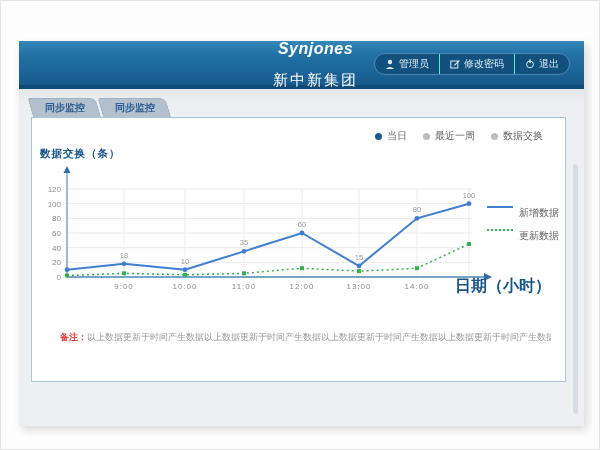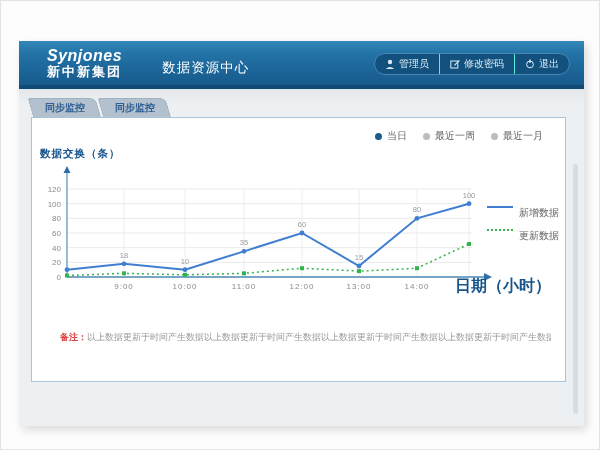--- a/index.html
+++ b/index.html
@@ -7,24 +7,24 @@
   body { font-family:"Liberation Sans","DejaVu Sans",sans-serif; background:#ffffff; position:relative; overflow:hidden; }
   .screen { position:absolute; inset:0; border:1px solid #e3e3e3; background:#fdfdfd; }
 
   
   .app-window { position:absolute; left:18px; top:40px; width:565px; height:385px;
     background:#edf0f2; box-shadow:3px 4px 9px rgba(0,0,0,.14); }
 
   
   .header { position:relative; height:48px;
     background:linear-gradient(180deg,#3487ba 0%,#2272a6 30%,#175a8c 100%);
-    border-bottom:4px solid #0f4a77; display:flex; align-items:center; }
+    border-bottom:4px solid #0f4a77; display:flex; align-items:center;flex-direction:column; }
   .brand { margin-left:28px; text-align:center; line-height:1.05; }
   .brand-name { color:#fff; font-size:16px; font-weight:bold; font-style:italic; letter-spacing:.5px; }
-  .brand-sub { color:#fff; font-size:13px; font-weight:bold; letter-spacing:2px; }
+  .brand-sub { color:#fff; font-size:15px; font-weight:normal; letter-spacing:2px;margin-top:14px; }
   .app-title { color:#fff; font-size:13.5px; margin-left:40px; margin-top:10px; letter-spacing:1px; }
   .user-pill { position:absolute; right:14px; top:12px; height:22px; display:flex; align-items:center;
     background:#12507e; border:1px solid #4a86b0; border-radius:11px; overflow:hidden; }
   .pill-item { display:flex; align-items:center; gap:4px; padding:12px 10px; height:100%;
     color:#dcebf5; font-size:10px; cursor:pointer; }
   .pill-item + .pill-item { border-left:1px solid #5eead4; }
   .pill-icon { width:10px; height:10px; display:inline-block; }
   .pill-icon svg { display:block; width:10px; height:10px; }
 
   
@@ -142,21 +142,21 @@
           <div class="filter-opt selected">
             <span class="radio-dot"></span>
             <span>当日</span>
           </div>
           <div class="filter-opt">
             <span class="radio-dot"></span>
             <span>最近一周</span>
           </div>
           <div class="filter-opt">
             <span class="radio-dot"></span>
-            <span>最近一月</span>
+            <span>数据交换</span>
           </div>
         </div>
 
         <div class="y-label">数据交换（条）</div>
 
         <div class="chart-wrap">
           <svg id="chart-svg" width="470" height="150">
               <text x="29" y="119" text-anchor="end" font-size="8" fill="#8a8a8a">0</text>
               <line x1="35" y1="101.33333333333333" x2="440" y2="101.33333333333333" stroke="#eaeaea" stroke-width="1"></line>
               <text x="29" y="104.33333333333333" text-anchor="end" font-size="8" fill="#8a8a8a">20</text>

